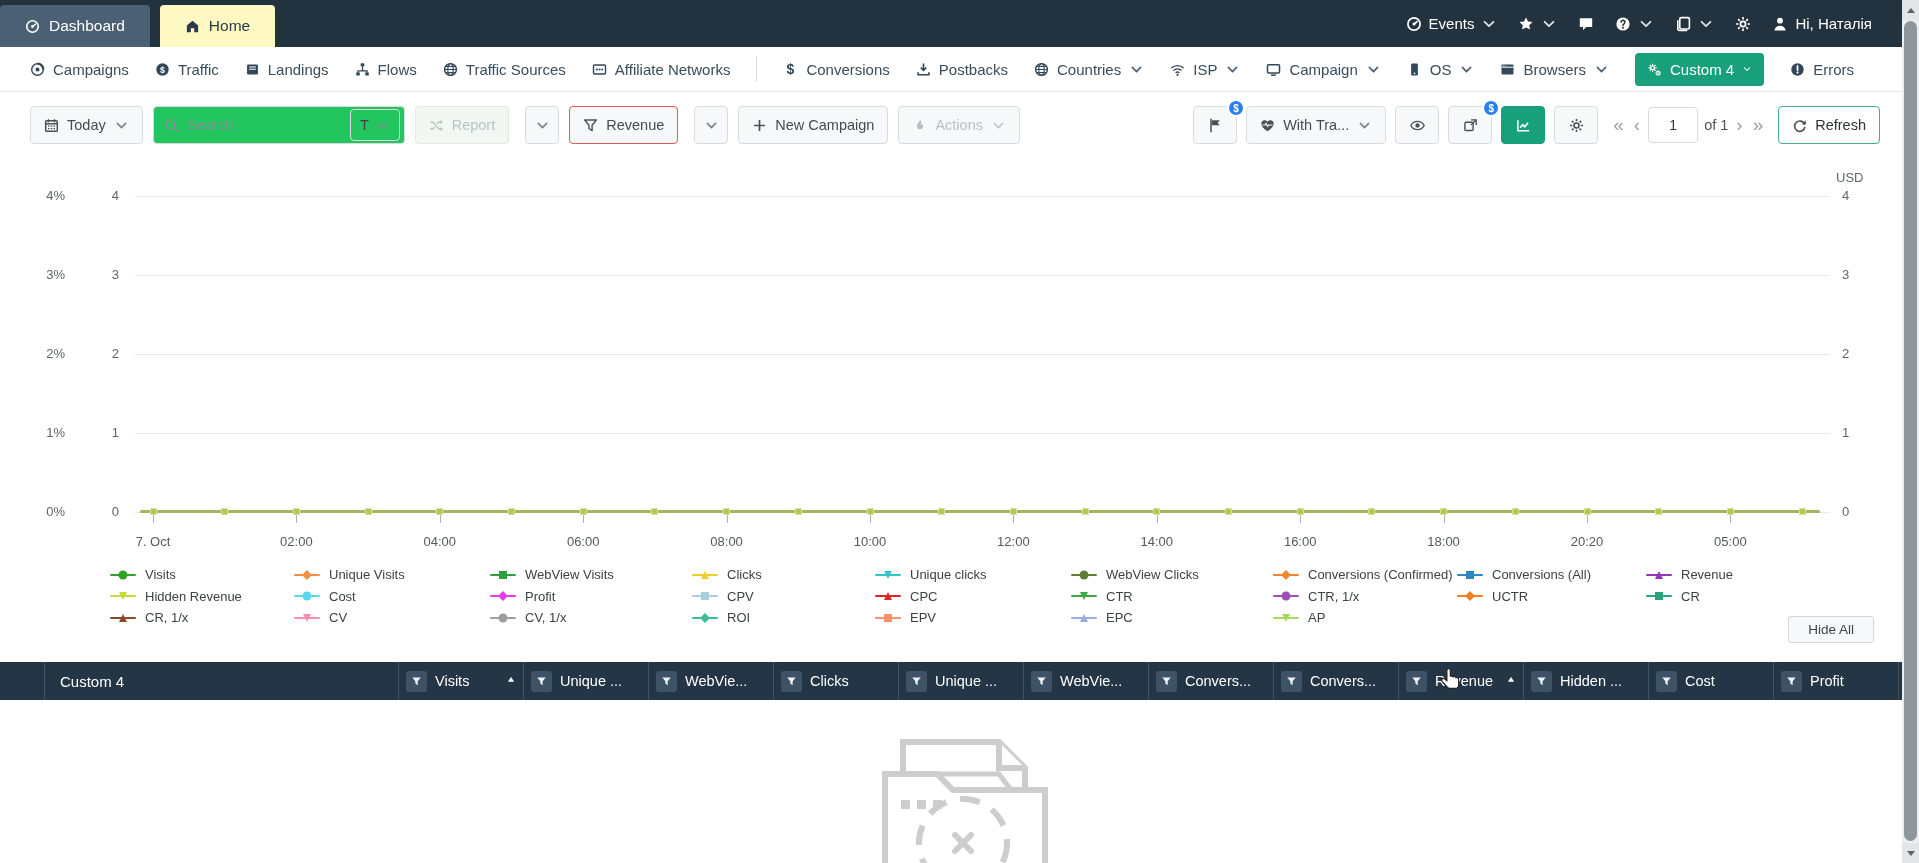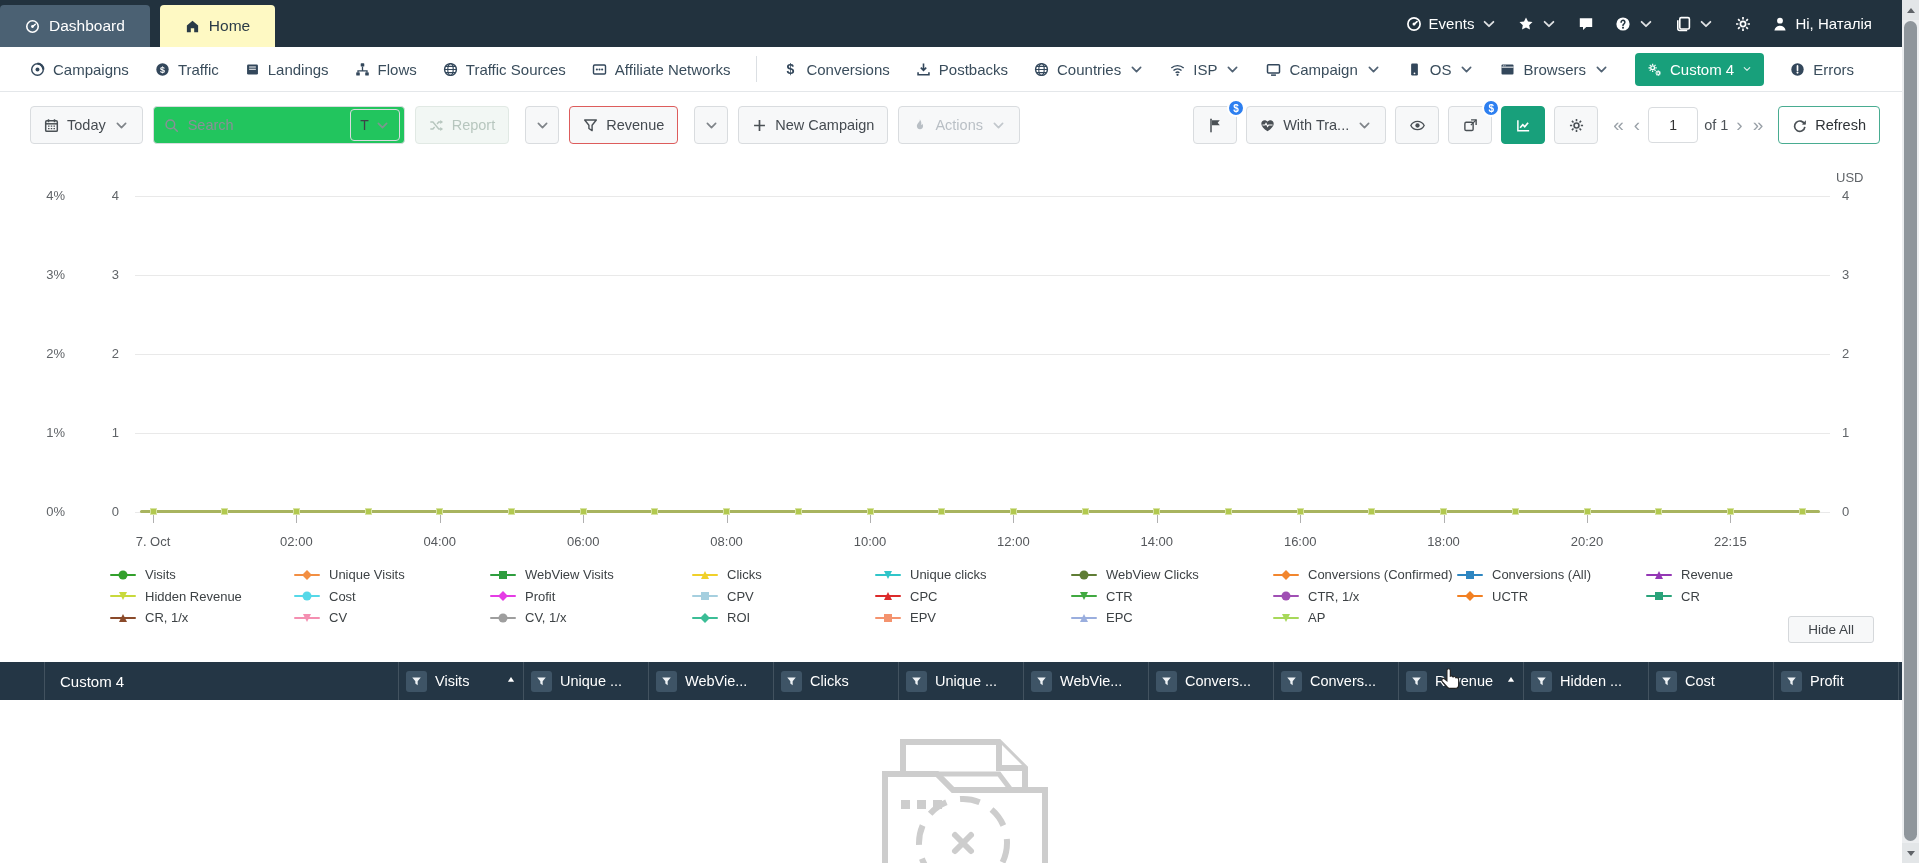--- a/index.html
+++ b/index.html
@@ -653,21 +653,21 @@
       <div class="xlbl" style="left: 1013.4px;">12:00</div>
       <div class="xtick" style="left: 1156.8px;"></div>
       <div class="xlbl" style="left: 1156.8px;">14:00</div>
       <div class="xtick" style="left: 1300.2px;"></div>
       <div class="xlbl" style="left: 1300.2px;">16:00</div>
       <div class="xtick" style="left: 1443.6px;"></div>
       <div class="xlbl" style="left: 1443.6px;">18:00</div>
       <div class="xtick" style="left: 1587px;"></div>
       <div class="xlbl" style="left: 1587px;">20:20</div>
       <div class="xtick" style="left: 1730.4px;"></div>
-      <div class="xlbl" style="left: 1730.4px;">22:15</div>
+      <div class="xlbl" style="left: 1730.4px;">05:00</div>
       <div class="legend">
         <div class="lcol">
           <div class="litem">
             <span class="lmark">
               <span class="line" style="background: rgb(51, 160, 44);"></span>
               <span class="shp" style="width: 9px; height: 9px; border-radius: 50%; background: rgb(51, 160, 44);"></span>
             </span>
             <span class="lbl">Visits</span>
           </div>
           <div class="litem">

